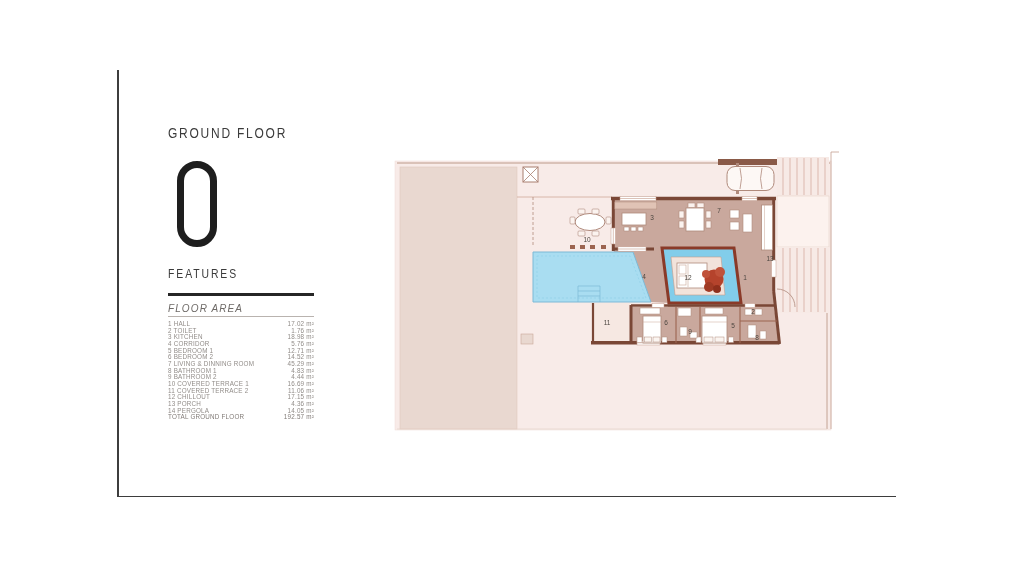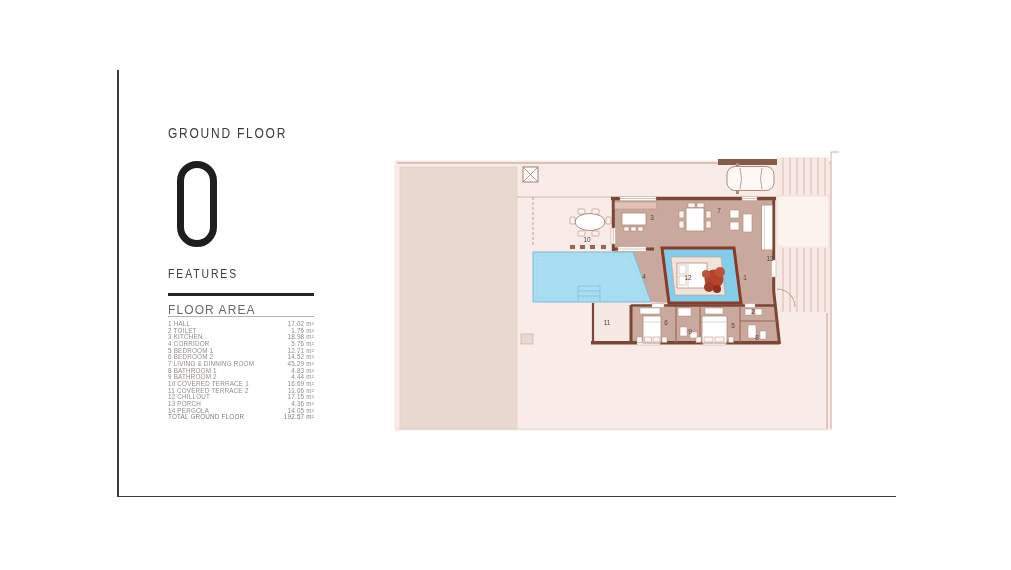--- a/index.html
+++ b/index.html
@@ -20,21 +20,21 @@
   .zero-shape{
     left:177px;top:161px;width:26px;height:72px;
     border:7.5px solid #1e1e1e;border-radius:22px;background:transparent;
   }
   .sr{position:absolute;width:1px;height:1px;overflow:hidden;clip:rect(0 0 0 0);white-space:nowrap;}
   .h-features{
     left:168px;top:266px;font-size:13px;letter-spacing:2.4px;color:#3b3b3b;
     white-space:nowrap;transform:scaleX(.8);transform-origin:left top;font-weight:400;
   }
   .rule-thick{left:168px;top:293px;width:146px;height:2.5px;background:#262626;}
-  .floor-area-title{left:168px;top:303px;font-size:12px;letter-spacing:1.1px;color:#6e6a67;}
+  .floor-area-title{left:168px;top:303px;font-size:10px;letter-spacing:1.1px;color:#6e6a67;font-style:italic;}
   .rule-thin{left:168px;top:316px;width:146px;height:1px;background:#b9b3af;}
   .area-table{left:168px;top:321px;width:146px;}
   .area-row{display:flex;justify-content:space-between;align-items:baseline;
     font-size:6.3px;line-height:6.65px;color:#918c88;letter-spacing:.2px;white-space:nowrap;}
   .area-row .val{text-align:right;}
   .area-row.total{color:#817b77;}
   
   .plan-svg{left:393px;top:150px;width:450px;height:292px;}
   .room-label{font-size:6.5px;fill:#4c4640;text-anchor:middle;font-family:"Liberation Sans",sans-serif;}
 </style>

